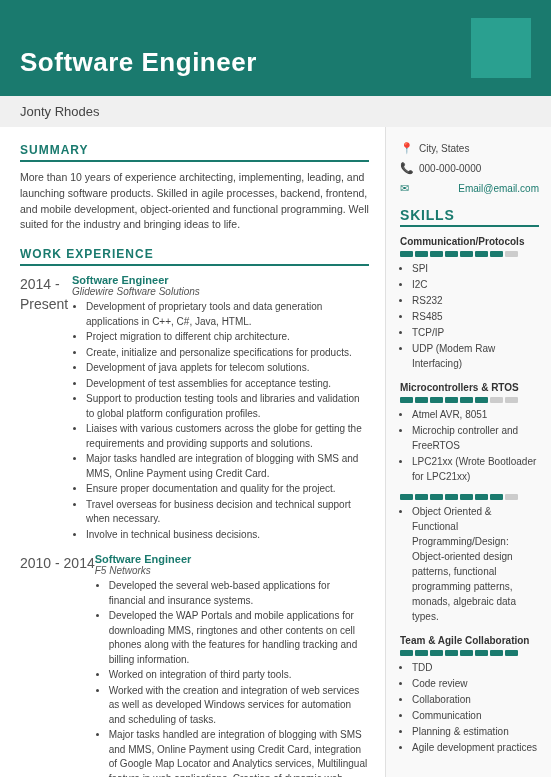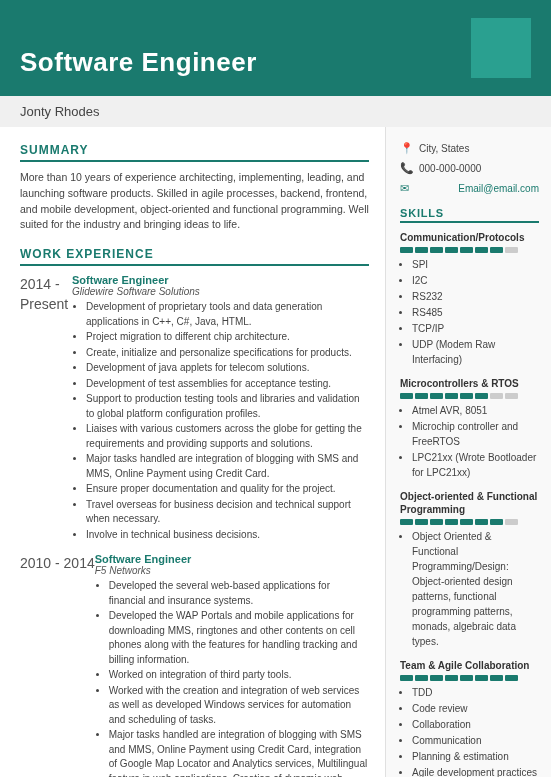--- a/index.html
+++ b/index.html
@@ -160,21 +160,21 @@
     }
     .skill-list {
       list-style: disc;
       padding-left: 12px;
       font-size: 10px;
       color: #444;
       line-height: 1.5;
     }
     .skill-list li { margin-bottom: 1px; }
     .right-section-title {
-      font-size: 11px;
+      font-size: 14px;
       font-weight: bold;
       color: #1a7a6e;
       text-transform: uppercase;
       letter-spacing: 0.8px;
       border-bottom: 2px solid #1a7a6e;
       padding-bottom: 2px;
       margin-bottom: 8px;
       margin-top: 12px;
     }
     .right-section-title:first-child { margin-top: 0; }
@@ -290,21 +290,20 @@
               <div class="skill-bar"></div>
               <div class="skill-bar"></div>
             </div>
             <ul class="skill-list">
               <li>Atmel AVR, 8051</li>
               <li>Microchip controller and FreeRTOS</li>
               <li>LPC21xx (Wrote Bootloader for LPC21xx)</li>
             </ul>
           </div>
           <div class="skill-category">
-            <div class="skill-cat-title">Object-oriented &amp; Functional Programming</div>
             <div class="skill-bars">
               <div class="skill-bar filled"></div>
               <div class="skill-bar filled"></div>
               <div class="skill-bar filled"></div>
               <div class="skill-bar filled"></div>
               <div class="skill-bar filled"></div>
               <div class="skill-bar filled"></div>
               <div class="skill-bar filled"></div>
               <div class="skill-bar"></div>
             </div>

